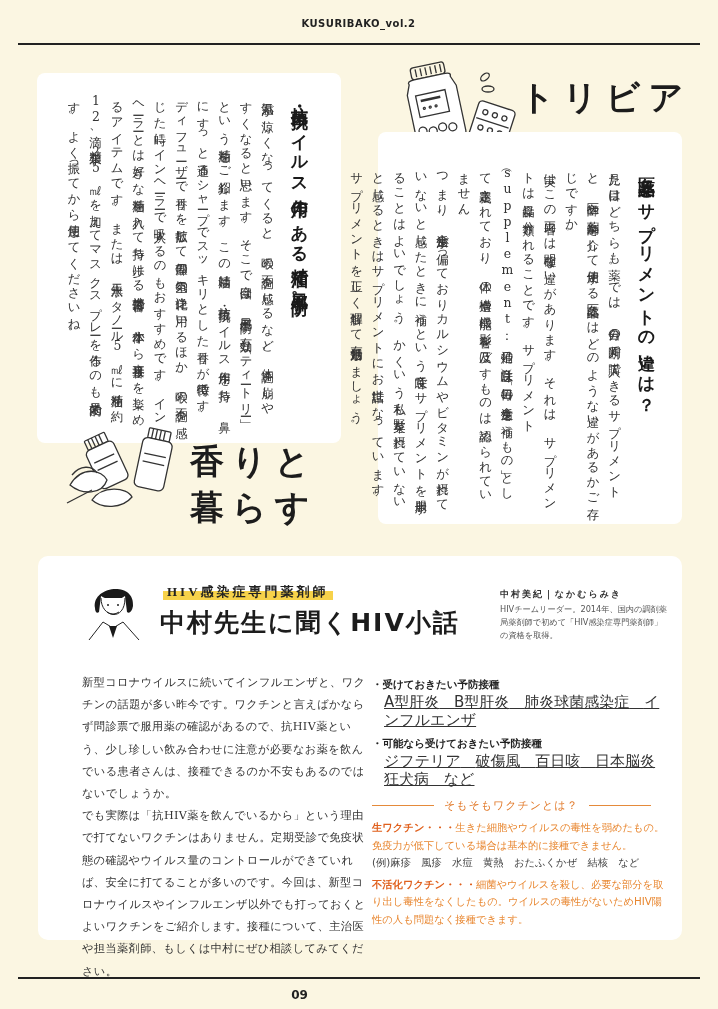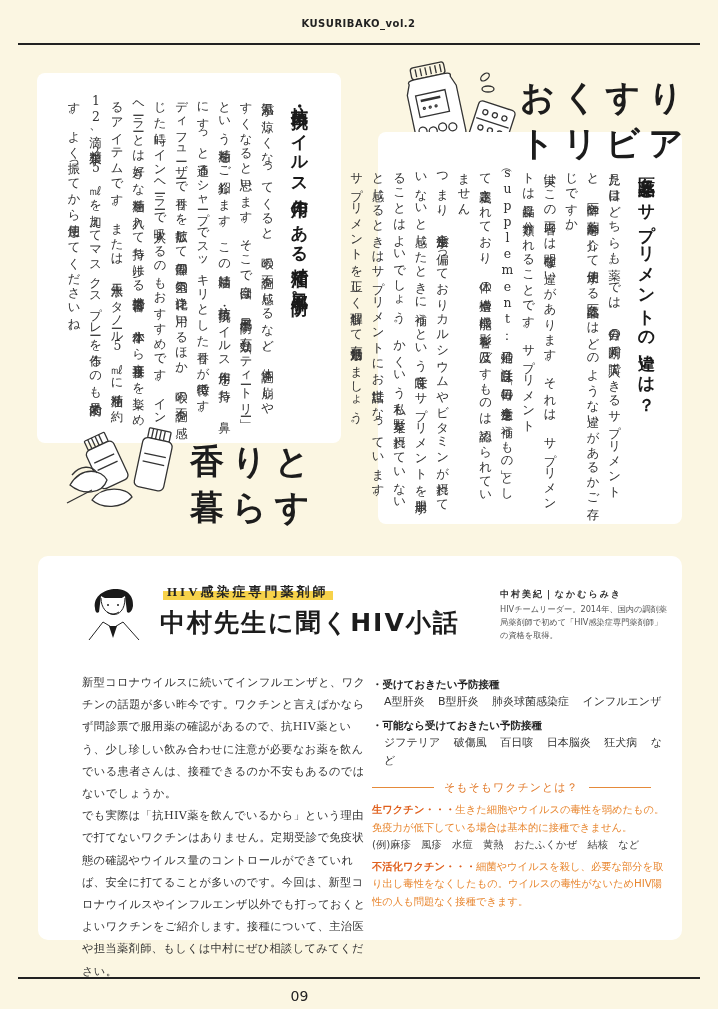--- a/index.html
+++ b/index.html
@@ -13,21 +13,21 @@
   .header-title {
     position: absolute; top: 18px; left: 0; width: 699px;
     text-align: center; font-family: "DejaVu Sans", sans-serif;
     font-weight: bold; font-size: 10px; letter-spacing: 0.5px; color: #222; margin-left: 9px;
   }
   .rule { position: absolute; left: 18px; width: 682px; height: 1.5px; background: #222; }
   .rule.top { top: 43px; }
   .rule.bottom { top: 977px; }
   .page-number {
     position: absolute; top: 988px; left: 0; width: 599px; text-align: center;
-    font-family: "DejaVu Sans", sans-serif; font-weight: normal; font-size: 14px; color: #222;
+    font-family: "DejaVu Sans", sans-serif; font-weight: bold; font-size: 12px; color: #222;
   }
   .card { position: absolute; background: #ffffff; border-radius: 8px; }
   .card-left { left: 37px; top: 73px; width: 304px; height: 370px; }
   .card-right { left: 378px; top: 132px; width: 304px; height: 392px; }
   .card-bottom { left: 38px; top: 556px; width: 644px; height: 384px; border-radius: 10px; }
 
   .vert {
     position: absolute; writing-mode: vertical-rl; text-orientation: upright;
     font-size: 12.4px; line-height: 21.5px; letter-spacing: 1.2px; color: #333;
   }
@@ -65,21 +65,21 @@
   .author-bio {
     position: absolute; left: 500px; top: 603px; width: 170px;
     font-family: "DejaVu Sans", sans-serif; font-size: 8.2px; line-height: 13px; color: #555;
   }
   .body-text {
     position: absolute; left: 82px; top: 672px; width: 292px;
     font-size: 11.2px; line-height: 22.2px; letter-spacing: 0.4px; color: #333;
   }
   .vaccine-list { position: absolute; left: 372px; top: 675px; width: 300px; font-family: "DejaVu Sans", sans-serif; }
   .vl-head { font-weight: bold; font-size: 10.5px; color: #222; line-height: 18px; }
-  .vl-items { font-size: 11px; color: #333; line-height: 18px; padding-left: 12px; word-spacing: 10px; margin-bottom: 5px; }
+  .vl-items { font-size: 15px; color: #333; line-height: 18px; padding-left: 12px; word-spacing: 10px; margin-bottom: 5px; text-decoration: underline; }
   .section-divider {
     display: flex; align-items: center; margin-top: 10px; margin-bottom: 6px; gap: 10px;
   }
   .section-divider .line { flex: 0 0 62px; height: 1px; background: #e58a3a; }
   .section-divider .title { font-weight: normal; font-size: 11px; color: #e27b2c; letter-spacing: 1px; }
   .vt-block { font-size: 10.3px; line-height: 17.5px; margin-bottom: 4px; }
   .vt-label { font-weight: bold; color: #e0601d; text-align: center; }
   .vt-desc { color: #e8862f; }
   .vt-example { color: #444; word-spacing: 8px; }
 </style>
@@ -164,21 +164,20 @@
       <circle cx="87" cy="92" r="2.5"></circle>
       <circle cx="97" cy="92" r="2.5"></circle>
     <line x1="70" y1="100" x2="104" y2="100"></line>
     <circle cx="77" cy="108" r="2.5"></circle>
       <circle cx="87" cy="108" r="2.5"></circle>
       <circle cx="97" cy="108" r="2.5"></circle>
   </g>
 </svg>
 <div class="card card-right"></div>
 <div class="feature-title trivia-title">
-  <div>おくすり</div>
   <div>トリビア</div>
 </div>
 <div class="vert right-text">
   <span class="heading">医薬品とサプリメントの違いは？</span>
   <p>見た目はどちらも薬。では、自分の判断で購入できるサプリメントと、医師や薬剤師を介して使用する医薬品にはどのような違いがあるかご存じですか。</p>
   <p>実はこの両者には明確な違いがあります。それは、サプリメントは食品に分類されることです。サプリメント（supplement：補足の意味）は「毎日の食生活を補うもの」として定義されており、体の構造や機能に影響を及ぼすものは認められていません。</p>
   <p>つまり、食生活が偏っておりカルシウムやビタミンが摂れていないと感じたときに補うという意味でサプリメントを服用することはよいでしょう。かくいう私も野菜を摂れていないと感じるときはサプリメントにお世話になっています。サプリメントを正しく理解して有効活用しましょう。</p>
 </div>
 
 <div class="card card-bottom"></div>

